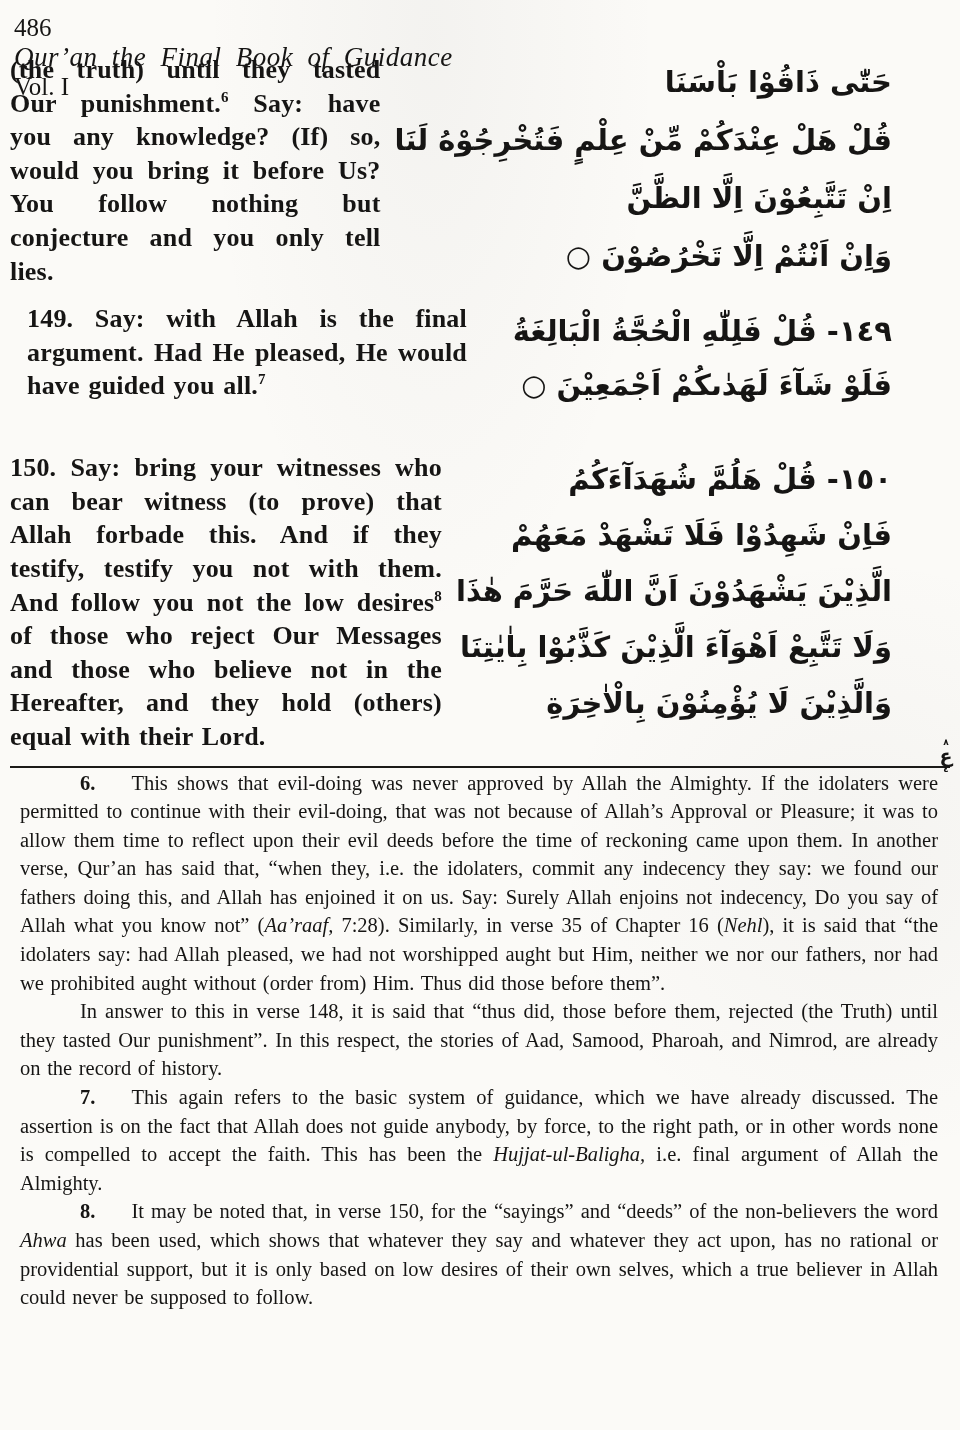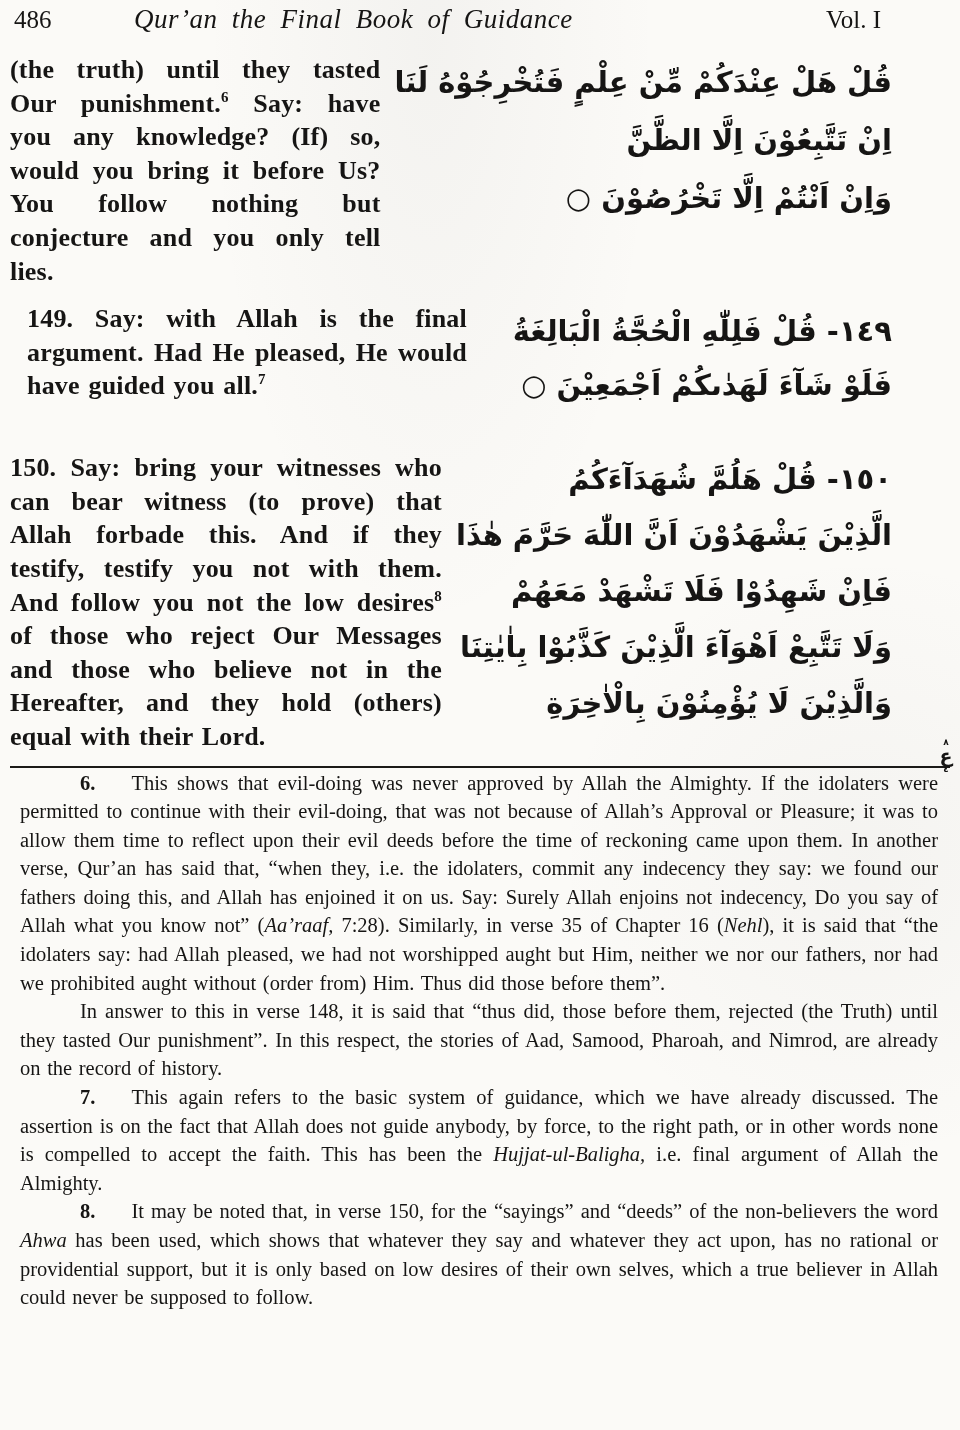--- a/index.html
+++ b/index.html
@@ -18,23 +18,24 @@
     height: 1430px;
     background:
       radial-gradient(ellipse at 45% 3%, rgba(120,120,120,0.06), transparent 30%),
       radial-gradient(ellipse at 90% 60%, rgba(120,120,120,0.05), transparent 25%),
       #fbfaf7;
   }
   
   .runhead {
     display: flex;
     align-items: baseline;
-    padding: 4px 14px 0 14px;
+    padding: 14px 14px 0 14px;
     height: 41px;
     box-sizing: border-box;
+    flex-direction: column;
   }
   .runhead .pageno {
     font-size: 25px;
     width: 120px;
   }
   .runhead .title {
     flex: 1;
     font-style: italic;
     font-size: 27px;
     word-spacing: 7px;
@@ -123,40 +124,41 @@
     <span class="pageno">486</span>
     <span class="title">Qur’an the Final Book of Guidance</span>
     <span class="vol">Vol. I</span>
   </div>
 
   <div class="body-area">
 
     <div class="verse-row v0">
       <div class="en-col"><span>(the truth) until they tasted Our punishment.</span><sup>6</sup><span> Say: have you any knowledge? (If) so, would you bring it before Us? You follow nothing but conjecture and you only tell lies.</span></div>
       <div class="ar-col">
+          <div class="ar-line" dir="rtl">حَتّٰى ذَاقُوْا بَاْسَنَا</div>
           <div class="ar-line" dir="rtl">قُلْ هَلْ عِنْدَكُمْ مِّنْ عِلْمٍ فَتُخْرِجُوْهُ لَنَا</div>
           <div class="ar-line" dir="rtl">اِنْ تَتَّبِعُوْنَ اِلَّا الظَّنَّ</div>
           <div class="ar-line" dir="rtl">وَاِنْ اَنْتُمْ اِلَّا تَخْرُصُوْنَ ○</div>
         </div>
     </div>
 
     <div class="verse-row v1">
       <div class="en-col"><span>149. Say: with Allah is the final argument. Had He pleased, He would have guided you all.</span><sup>7</sup></div>
       <div class="ar-col">
           <div class="ar-line" dir="rtl">١٤٩- قُلْ فَلِلّٰهِ الْحُجَّةُ الْبَالِغَةُ</div>
           <div class="ar-line" dir="rtl">فَلَوْ شَآءَ لَهَدٰىكُمْ اَجْمَعِيْنَ ○</div>
         </div>
     </div>
 
     <div class="verse-row v2">
       <div class="en-col"><span>150. Say: bring your witnesses who can bear witness (to prove) that Allah forbade this. And if they testify, testify you not with them. And follow you not the low desires</span><sup>8</sup><span> of those who reject Our Messages and those who believe not in the Hereafter, and they hold (others) equal with their Lord.</span></div>
       <div class="ar-col">
           <div class="ar-line" dir="rtl">١٥٠- قُلْ هَلُمَّ شُهَدَآءَكُمُ</div>
+          <div class="ar-line" dir="rtl">فَاِنْ شَهِدُوْا فَلَا تَشْهَدْ مَعَهُمْ</div>
           <div class="ar-line" dir="rtl">الَّذِيْنَ يَشْهَدُوْنَ اَنَّ اللّٰهَ حَرَّمَ هٰذَا</div>
-          <div class="ar-line" dir="rtl">فَاِنْ شَهِدُوْا فَلَا تَشْهَدْ مَعَهُمْ</div>
           <div class="ar-line" dir="rtl">وَلَا تَتَّبِعْ اَهْوَآءَ الَّذِيْنَ كَذَّبُوْا بِاٰيٰتِنَا</div>
           <div class="ar-line" dir="rtl">وَالَّذِيْنَ لَا يُؤْمِنُوْنَ بِالْاٰخِرَةِ</div>
         </div>
     </div>
 
     <hr class="fn-divider">
 
     <div class="footnotes">
         <p class="fn-para"><span class="fn-num">6.</span><span>This shows that evil-doing was never approved by Allah the Almighty. If the idolaters were permitted to continue with their evil-doing, that was not because of Allah’s Approval or Pleasure; it was to allow them time to reflect upon their evil deeds before the time of reckoning came upon them. In another verse, Qur’an has said that, “when they, i.e. the idolaters, commit any indecency they say: we found our fathers doing this, and Allah has enjoined it on us. Say: Surely Allah enjoins not indecency, Do you say of Allah what you know not” (</span><i>Aa’raaf,</i><span> 7:28). Similarly, in verse 35 of Chapter 16 (</span><i>Nehl</i><span>), it is said that “the idolaters say: had Allah pleased, we had not worshipped aught but Him, neither we nor our fathers, nor had we prohibited aught without (order from) Him. Thus did those before them”.</span></p>
         <p class="fn-para"><span>In answer to this in verse 148, it is said that “thus did, those before them, rejected (the Truth) until they tasted Our punishment”. In this respect, the stories of Aad, Samood, Pharoah, and Nimrod, are already on the record of history.</span></p>

